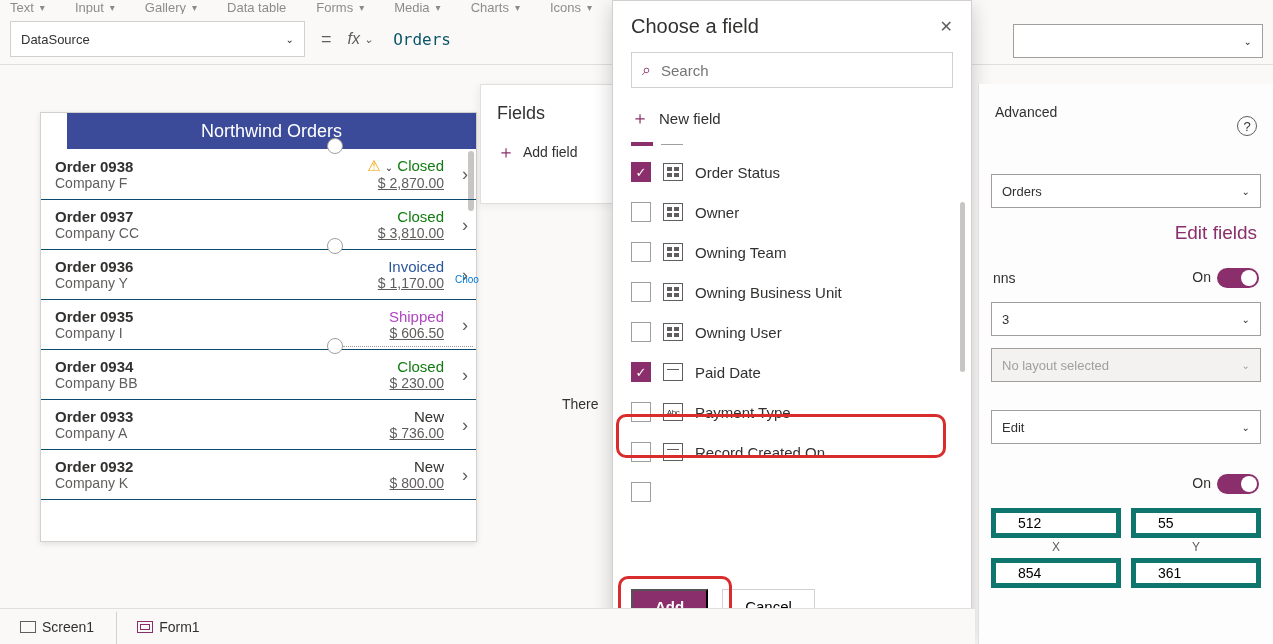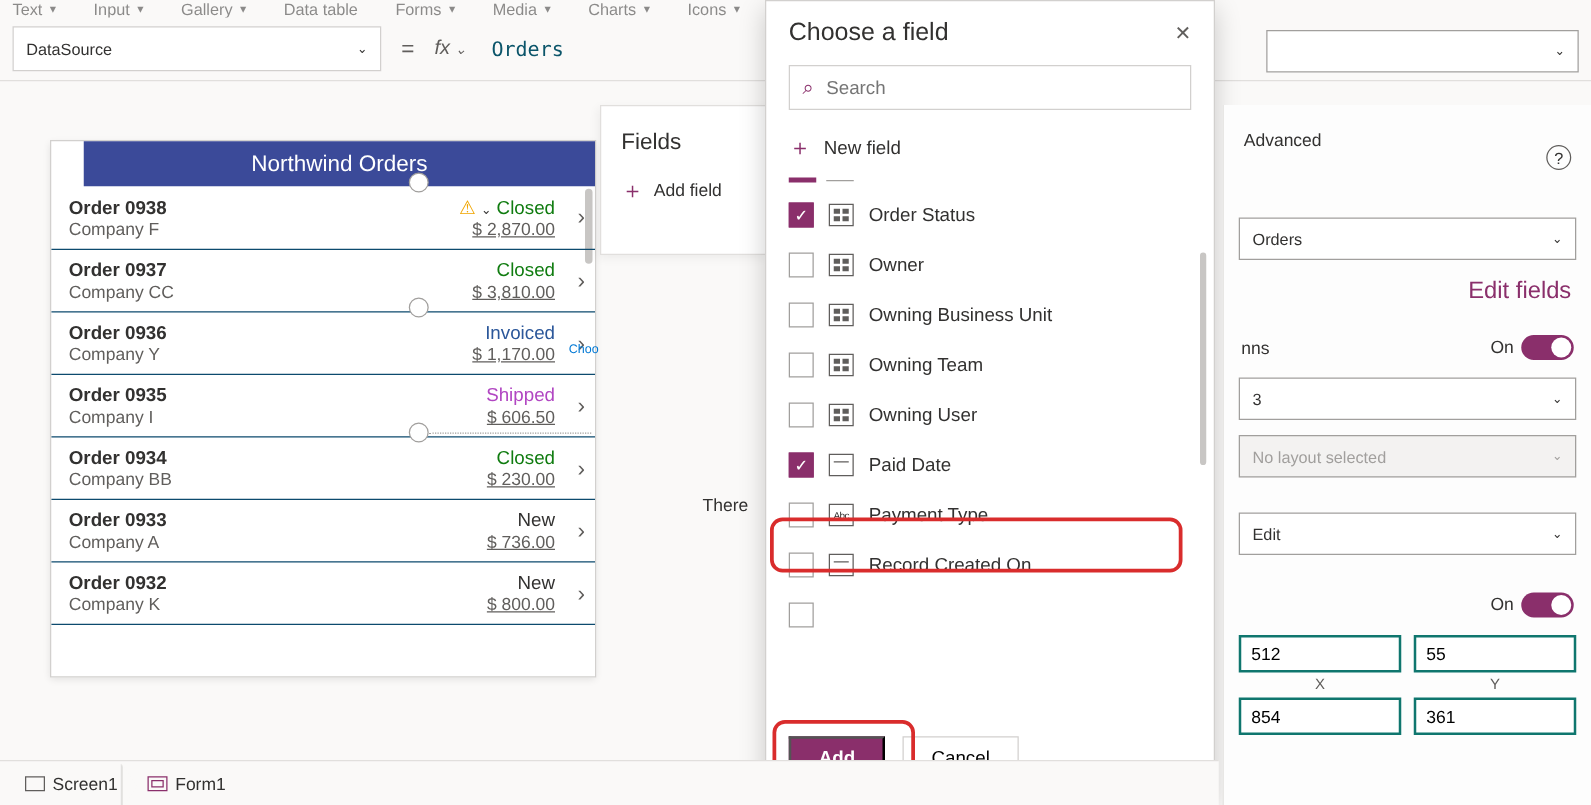--- a/index.html
+++ b/index.html
@@ -86,25 +86,25 @@
 .adv-tab { padding: 20px 4px 10px; font-size: 14px; }
 .dd { height: 34px; border: 1px solid #a19f9d; background: #fff; display: flex; align-items: center; justify-content: space-between; padding: 0 10px; margin-top: 4px; }
 .dd.dis { background: #f3f2f1; color: #a19f9d; }
 .edit-fields { text-align: right; padding: 14px 4px; color: #8a2f6b; font-size: 19px; }
 .row-p { display: flex; justify-content: space-between; align-items: center; padding: 10px 2px; font-size: 14px; }
 .toggle { width: 42px; height: 20px; border-radius: 10px; background: #8a2f6b; position: relative; }
 .toggle::after { content:""; position:absolute; right:2px; top:2px; width:16px; height:16px; background:#fff; border-radius:50%; }
 .on-label { color: #323130; margin-right: 6px; }
 .pos-row { display:flex; gap:10px; margin-top:4px; }
 .pos-box { flex:1; }
-.pos-box input { width: 100%; height: 30px; border:2px solid #0f766e; padding: 0 8px; font-size: 14px; }
+.pos-box input { width: 100%; height: 30px; border:5px solid #0f766e; padding: 0 22px; font-size: 14px; }
 .pos-box .lbl { text-align:center; font-size: 12px; color:#605e5c; margin-top:2px; }
 
 
-.bottom { position: absolute; left: 0; bottom: 0; width: 975px; height: 36px; border-top: 1px solid #e1dfdd; background:#faf9f8; display:flex; align-items:center; padding: 0 10px; gap: 4px; }
+.bottom { position: absolute; left: 0; bottom: 0; width: 975px; height: 36px; border-top: 1px solid #e1dfdd; background:#faf9f8; display:flex; align-items:center; padding: 0 10px; gap: 23px; }
 .tab { display:flex; align-items:center; gap:6px; font-size: 14px; padding: 4px 10px; }
 .tab-sep { position: relative; }
 .tab-sep::before { content:""; position:absolute; left:-10px; top:-4px; border-left: 12px solid #faf9f8; border-top: 18px solid transparent; border-bottom: 18px solid transparent; filter: drop-shadow(-1px 0 0 #d2d0ce); }
 .scr-icon { width:16px; height:12px; border:1px solid #605e5c; }
 .form-icon-sm { width:16px; height:12px; border:1px solid #8a2f6b; position:relative; }
 .form-icon-sm::before { content:""; position:absolute; inset:2px; border:1px solid #8a2f6b; }
 .chev-dd { font-size: 10px; }
 </style>
 </head>
 <body>
@@ -292,26 +292,26 @@
         <span>Order Status</span>
       </div>
     <div class="f-item">
         <span class="chk"></span>
         <span class="f-icon grid"></span>
         <span>Owner</span>
       </div>
     <div class="f-item">
         <span class="chk"></span>
         <span class="f-icon grid"></span>
+        <span>Owning Team</span>
+      </div>
+    <div class="f-item">
+        <span class="chk"></span>
+        <span class="f-icon grid"></span>
         <span>Owning Business Unit</span>
-      </div>
-    <div class="f-item">
-        <span class="chk"></span>
-        <span class="f-icon grid"></span>
-        <span>Owning Team</span>
       </div>
     <div class="f-item">
         <span class="chk"></span>
         <span class="f-icon grid"></span>
         <span>Owning User</span>
       </div>
     <div class="f-item">
         <span class="chk checked">✓</span>
         <span class="f-icon cal"></span>
         <span>Paid Date</span>

